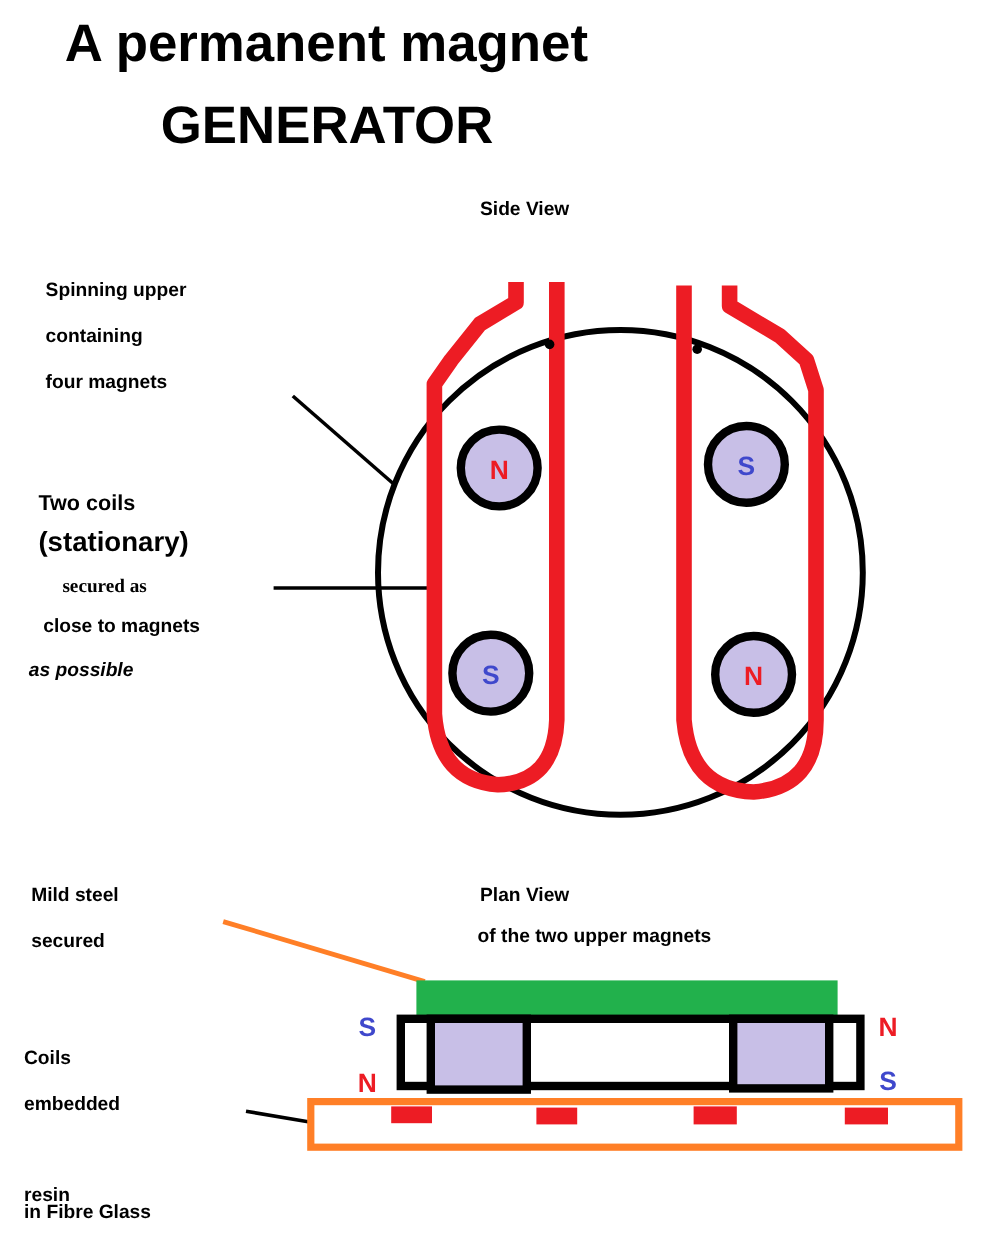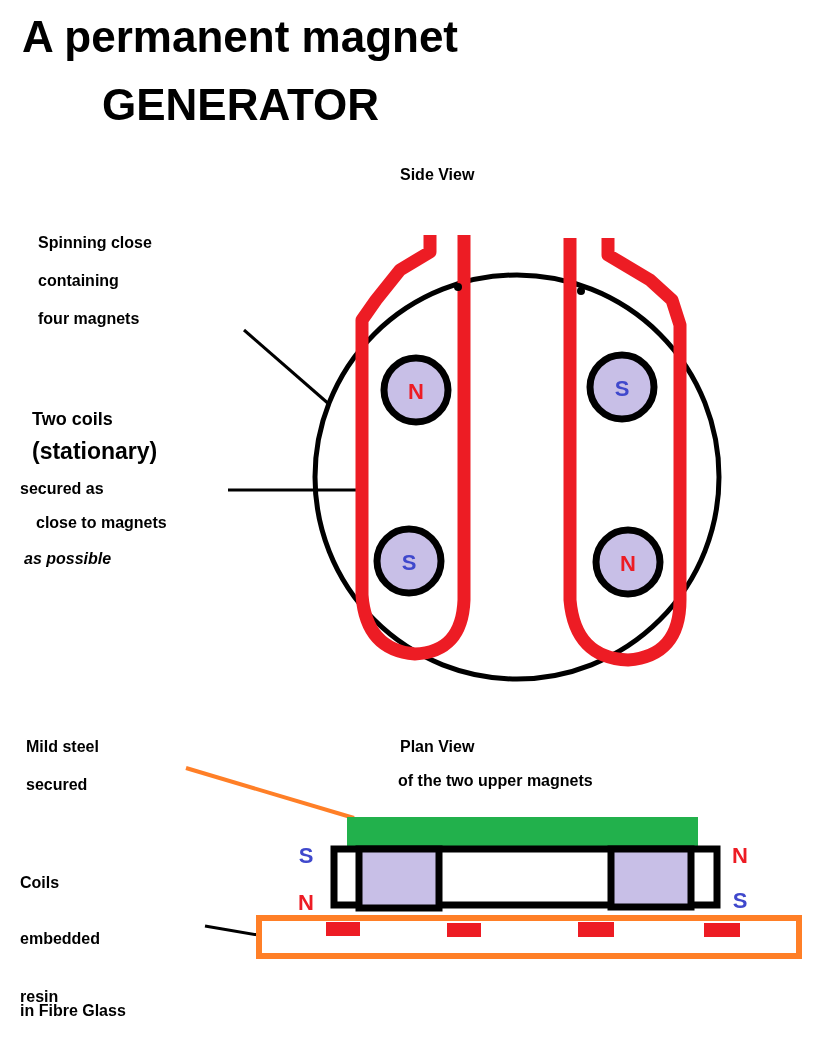--- a/index.html
+++ b/index.html
@@ -1,52 +1,52 @@
 <!DOCTYPE html>
 <html><head>
 <meta charset="utf-8">
 <style>
 html,body{margin:0;padding:0;background:#fff;}
 body{width:824px;height:1040px;position:relative;overflow:hidden;font-family:"Liberation Sans",sans-serif;}
 .txt{position:absolute;font-weight:bold;color:#000;white-space:nowrap;}
-.title{font-size:44px;}
+.title{font-size:44px;margin-left:32px;}
 .lbl{font-size:16px;line-height:38px;}
 svg{position:absolute;left:0;top:0;}
 .pole{font-family:"Liberation Sans",sans-serif;font-weight:bold;font-size:22px;}
 </style>
 </head>
 <body>
 
 <div class="txt title" style="left:22px;top:12px;">A permanent magnet</div>
 <div class="txt title" style="left:102px;top:80px;">GENERATOR</div>
 
 <div class="txt lbl" style="left:400px;top:156px;">Side View</div>
 
 <div>
-  <div class="txt lbl" style="left:38px;top:224px;">Spinning close</div>
+  <div class="txt lbl" style="left:38px;top:224px;">Spinning upper</div>
   <div class="txt lbl" style="left:38px;top:262px;">containing</div>
   <div class="txt lbl" style="left:38px;top:300px;">four magnets</div>
 </div>
 
 <div>
   <div class="txt lbl" style="left:32px;top:400px;font-size:18px;">Two coils</div>
   <div class="txt lbl" style="left:32px;top:432px;font-size:23px;">(stationary)</div>
-  <div class="txt lbl" style="left:20px;top:470px;">secured as</div>
+  <div class="txt lbl" style="left:52px;top:470px;font-family:Liberation Serif, serif;">secured as</div>
   <div class="txt lbl" style="left:36px;top:504px;">close to magnets</div>
   <div class="txt lbl" style="left:24px;top:540px;font-style:italic;">as possible</div>
 </div>
 
 <div class="txt lbl" style="left:400px;top:728px;">Plan View</div>
 <div class="txt lbl" style="left:398px;top:762px;">of the two upper magnets</div>
 
 <div class="txt lbl" style="left:26px;top:728px;">Mild steel</div>
 <div class="txt lbl" style="left:26px;top:766px;">secured</div>
 
 <div class="txt lbl" style="left:20px;top:864px;">Coils</div>
-<div class="txt lbl" style="left:20px;top:902px;margin-top:18px;">embedded</div>
+<div class="txt lbl" style="left:20px;top:902px;">embedded</div>
 <div class="txt lbl" style="left:20px;top:992px;">in Fibre Glass</div>
 <div class="txt lbl" style="left:20px;top:978px;">resin</div>
 
 <svg width="824" height="1040" viewBox="0 0 824 1040">
 
   <circle cx="517" cy="477" r="202" fill="none" stroke="#000" stroke-width="5"></circle>
 
   <line x1="244" y1="330" x2="330" y2="405" stroke="#000" stroke-width="3"></line>
   <line x1="228" y1="490" x2="356" y2="490" stroke="#000" stroke-width="3"></line>
 

